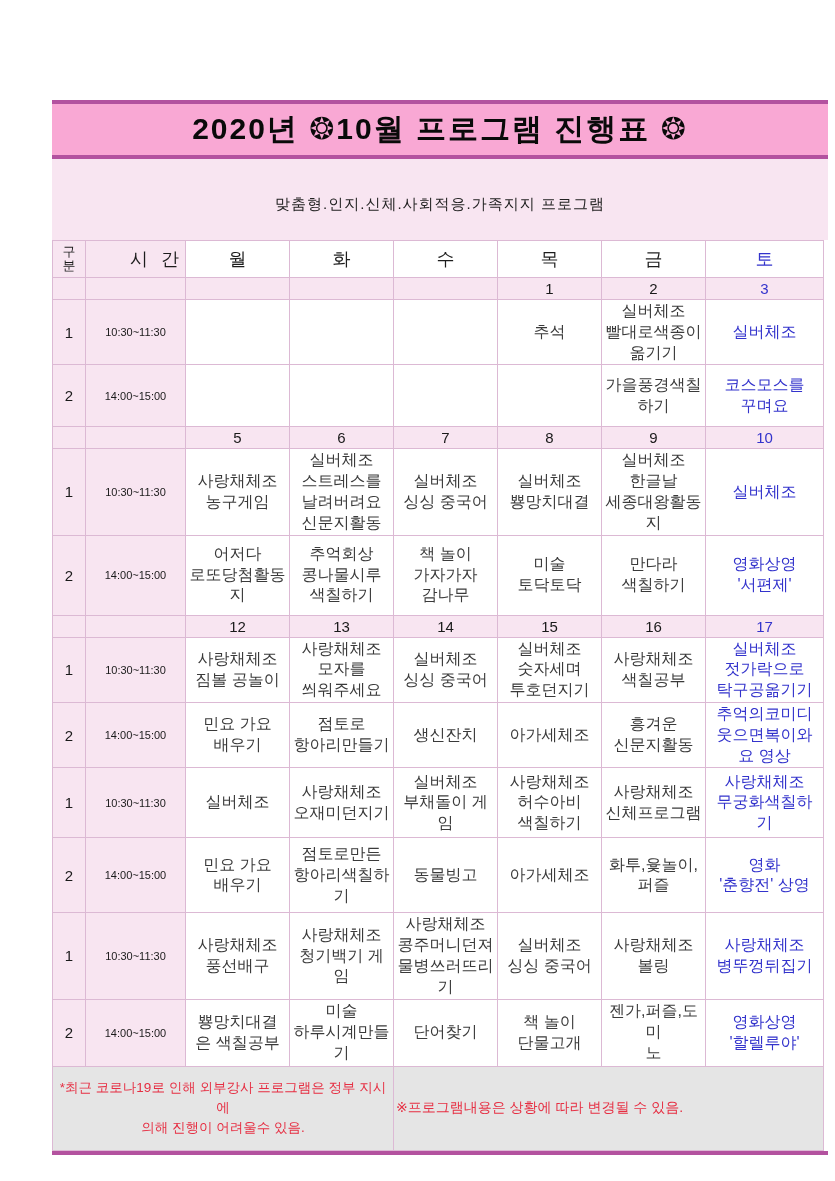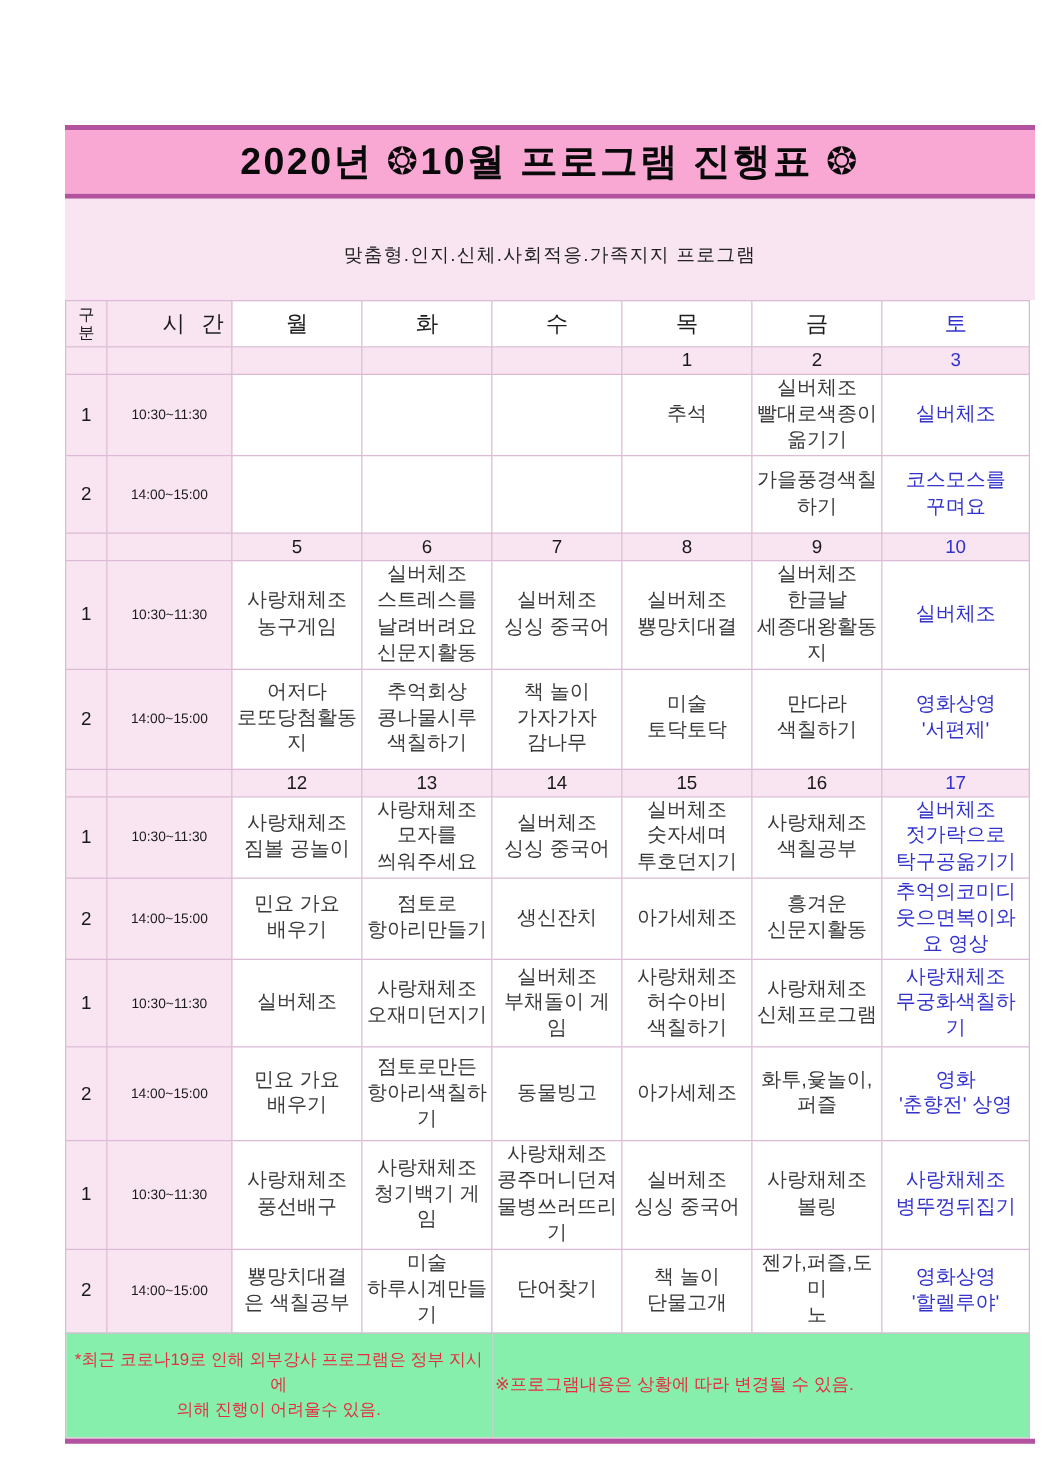--- a/index.html
+++ b/index.html
@@ -35,21 +35,21 @@
   th.pink,td.pink{background:#f8e5f1;}
   th.gb{font-size:13px;line-height:1.1;padding:0 8px;word-break:break-all;}
   th.spaced{letter-spacing:4px;text-align:right;}
   tr.date-row td{height:19px;font-size:15px;line-height:1;color:#1a1a1a;padding:1px 0;}
   td.no{font-size:15px;color:#1a1a1a;}
   td.time{font-size:11px;color:#1a1a1a;letter-spacing:0px;}
   td.prog{
     font-size:16px;line-height:1.3;white-space:pre-line;background:#fff;color:#3a3a3a;
   }
   .sat{color:#3333cc !important;}
-  tfoot td{height:75px;background:#86efac;}
+  tfoot td{height:75px;background:#e5e5e5;}
   td.note-left{
     font-size:13.5px;color:#e62e42;white-space:pre-line;line-height:1.5;padding:4px 6px;
   }
   td.note-right{
     font-size:14px;color:#e62e42;font-weight:normal;text-align:left;
   }
 </style>
 </head>
 <body>
 

